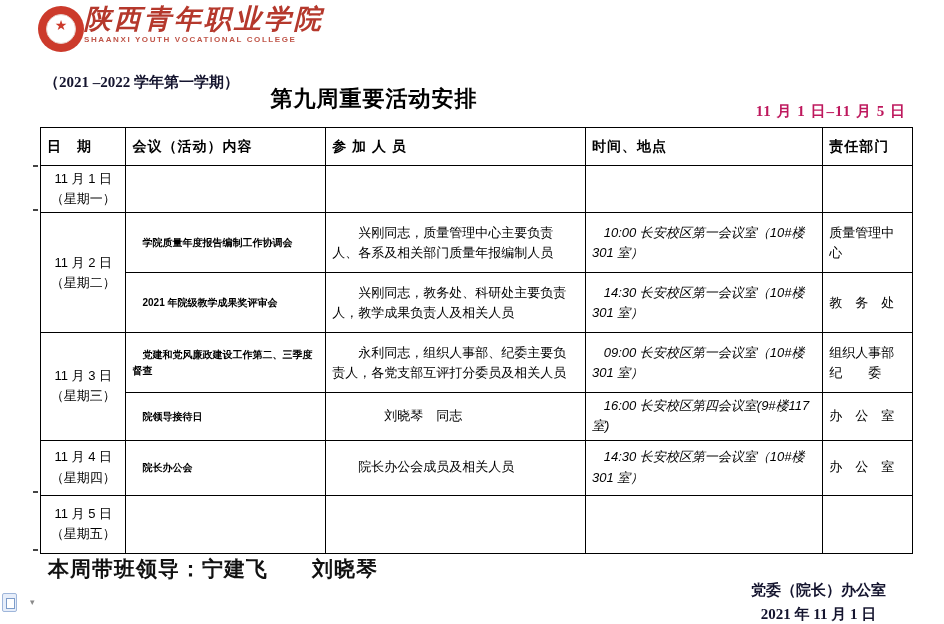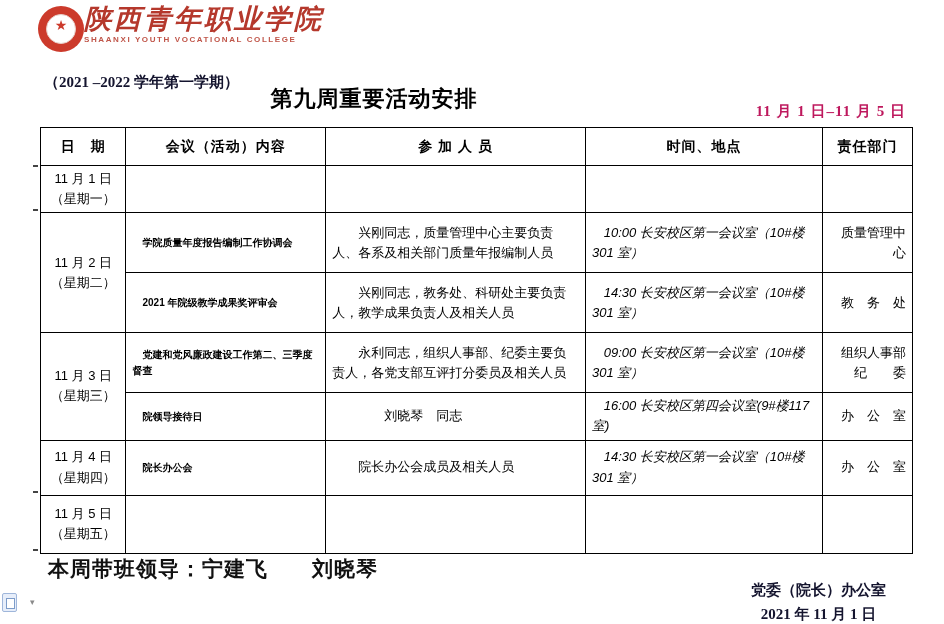--- a/index.html
+++ b/index.html
@@ -66,26 +66,26 @@
     width: 100%; border-collapse: collapse; table-layout: fixed;
     font-size: 13px; color: #000;
   }
   table.sched td, table.sched th {
     border: 1px solid #000;
     vertical-align: middle;
     padding: 3px 6px;
     line-height: 1.55;
     overflow: hidden;
   }
-  th.hdr { font-size: 14px; font-weight: bold; text-align: center; letter-spacing: 1px; }
+  th.hdr { font-size: 14px; font-weight: bold; text-align: left; letter-spacing: 1px; }
   td.col-date { text-align: center; font-size: 13px; }
   td.col-content { font-weight: bold; text-indent: 1em; font-size: 10px; }
   td.col-part { text-indent: 2em; }
   td.col-time { text-indent: 0.9em; font-style: italic; }
-  td.col-dept { text-align: right; white-space: pre-line; text-indent: 0; padding: 3px 2px; }
+  td.col-dept { text-align: left; white-space: pre-line; text-indent: 0; padding: 3px 2px; }
 
   
   .duty {
     position: absolute; left: 48px; top: 555px;
     font-family: "Liberation Serif", "DejaVu Serif", serif;
     font-weight: bold; font-size: 21px; color: #111;
     letter-spacing: 1px;
   }
   .sign-block {
     position: absolute; right: 58px; top: 578px;

